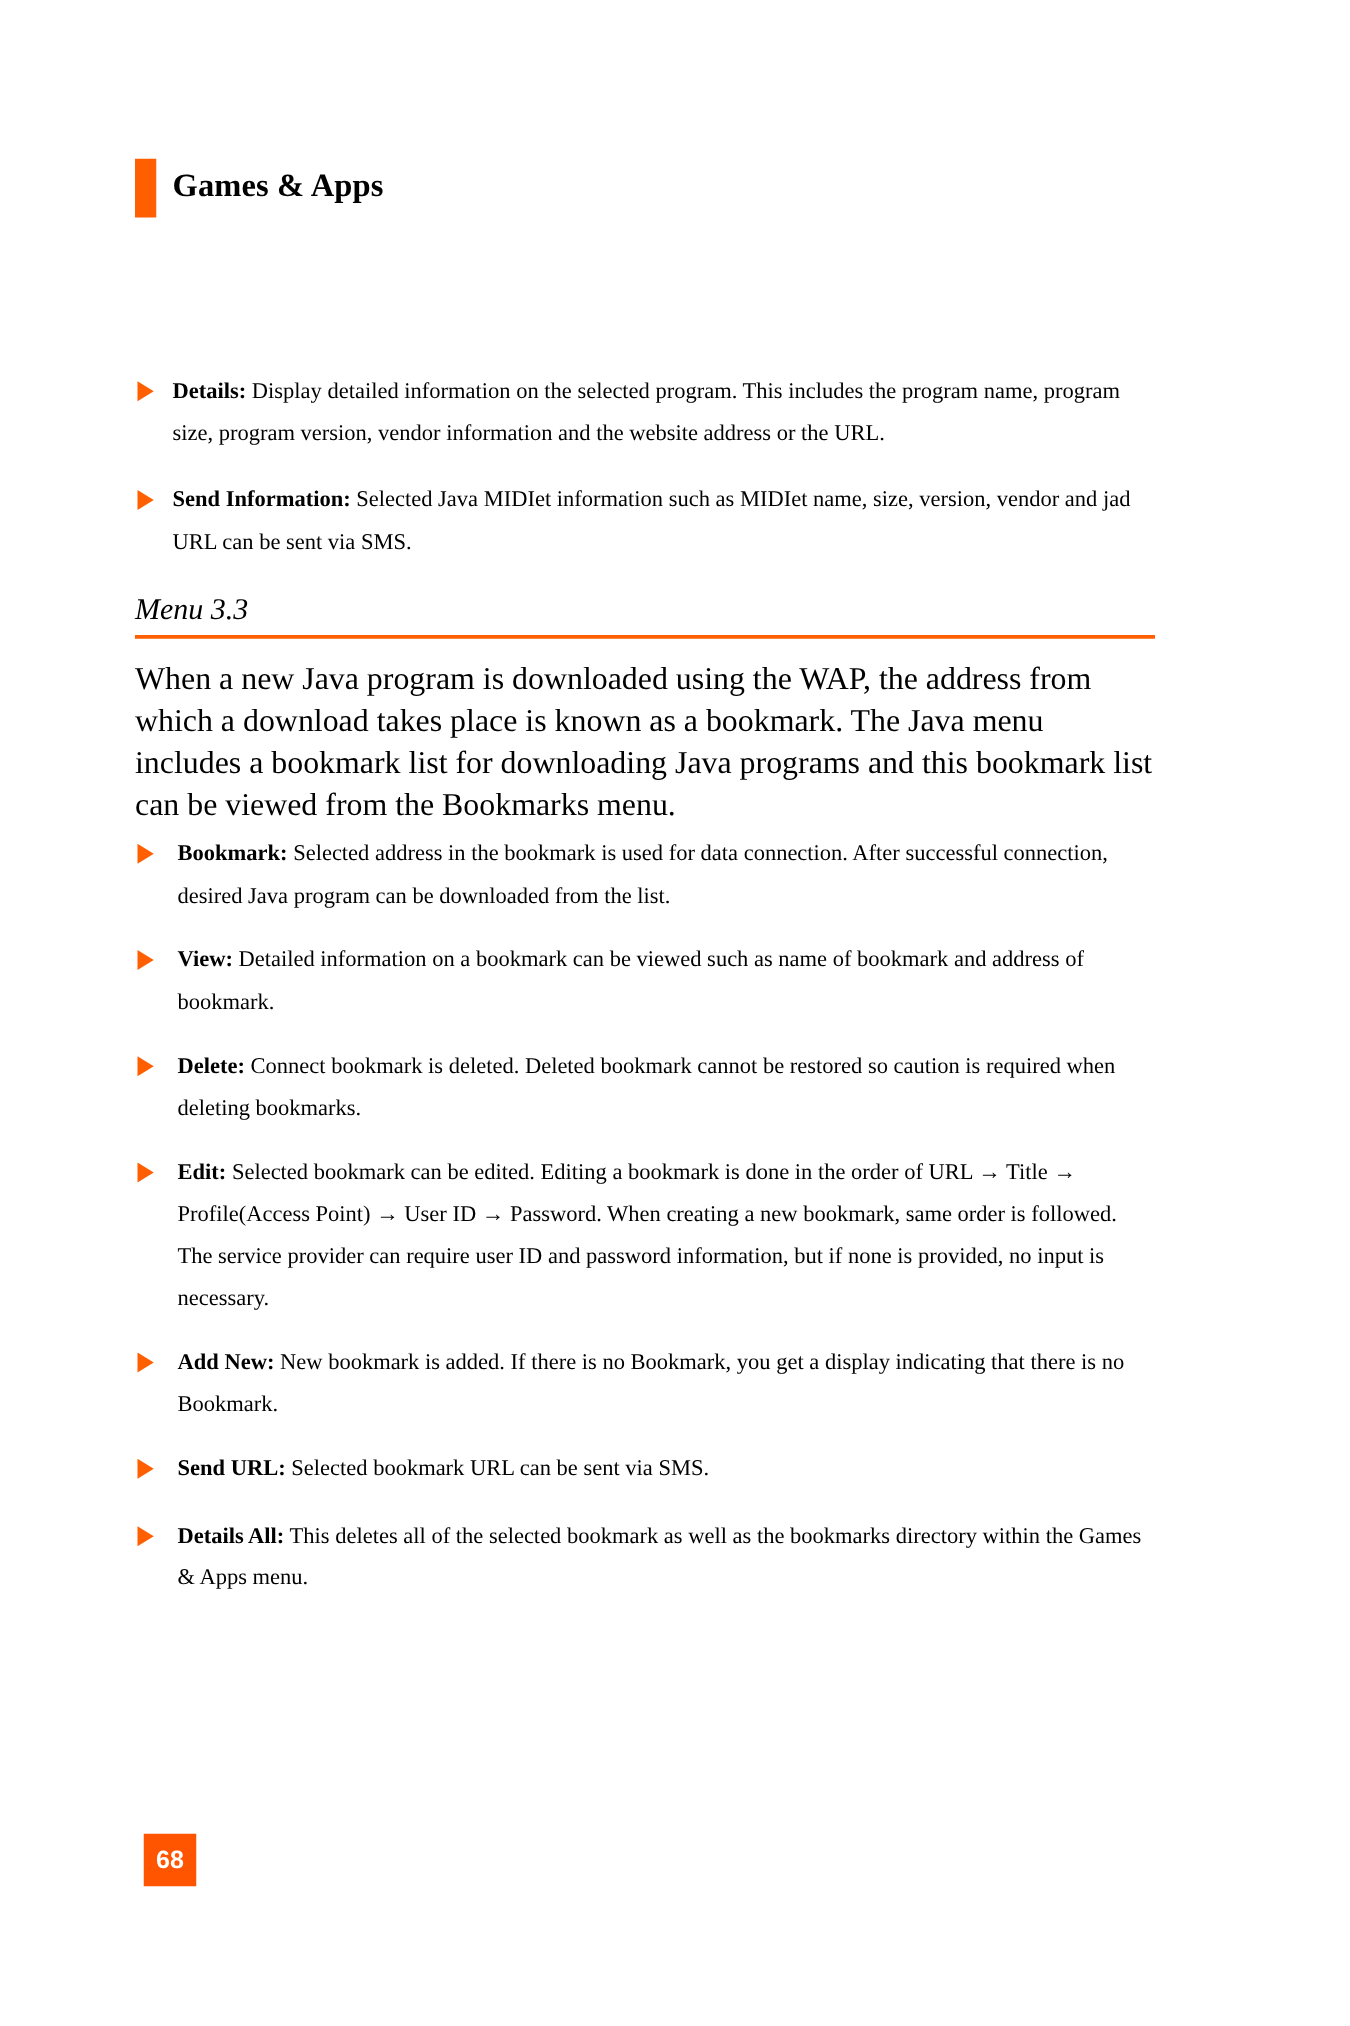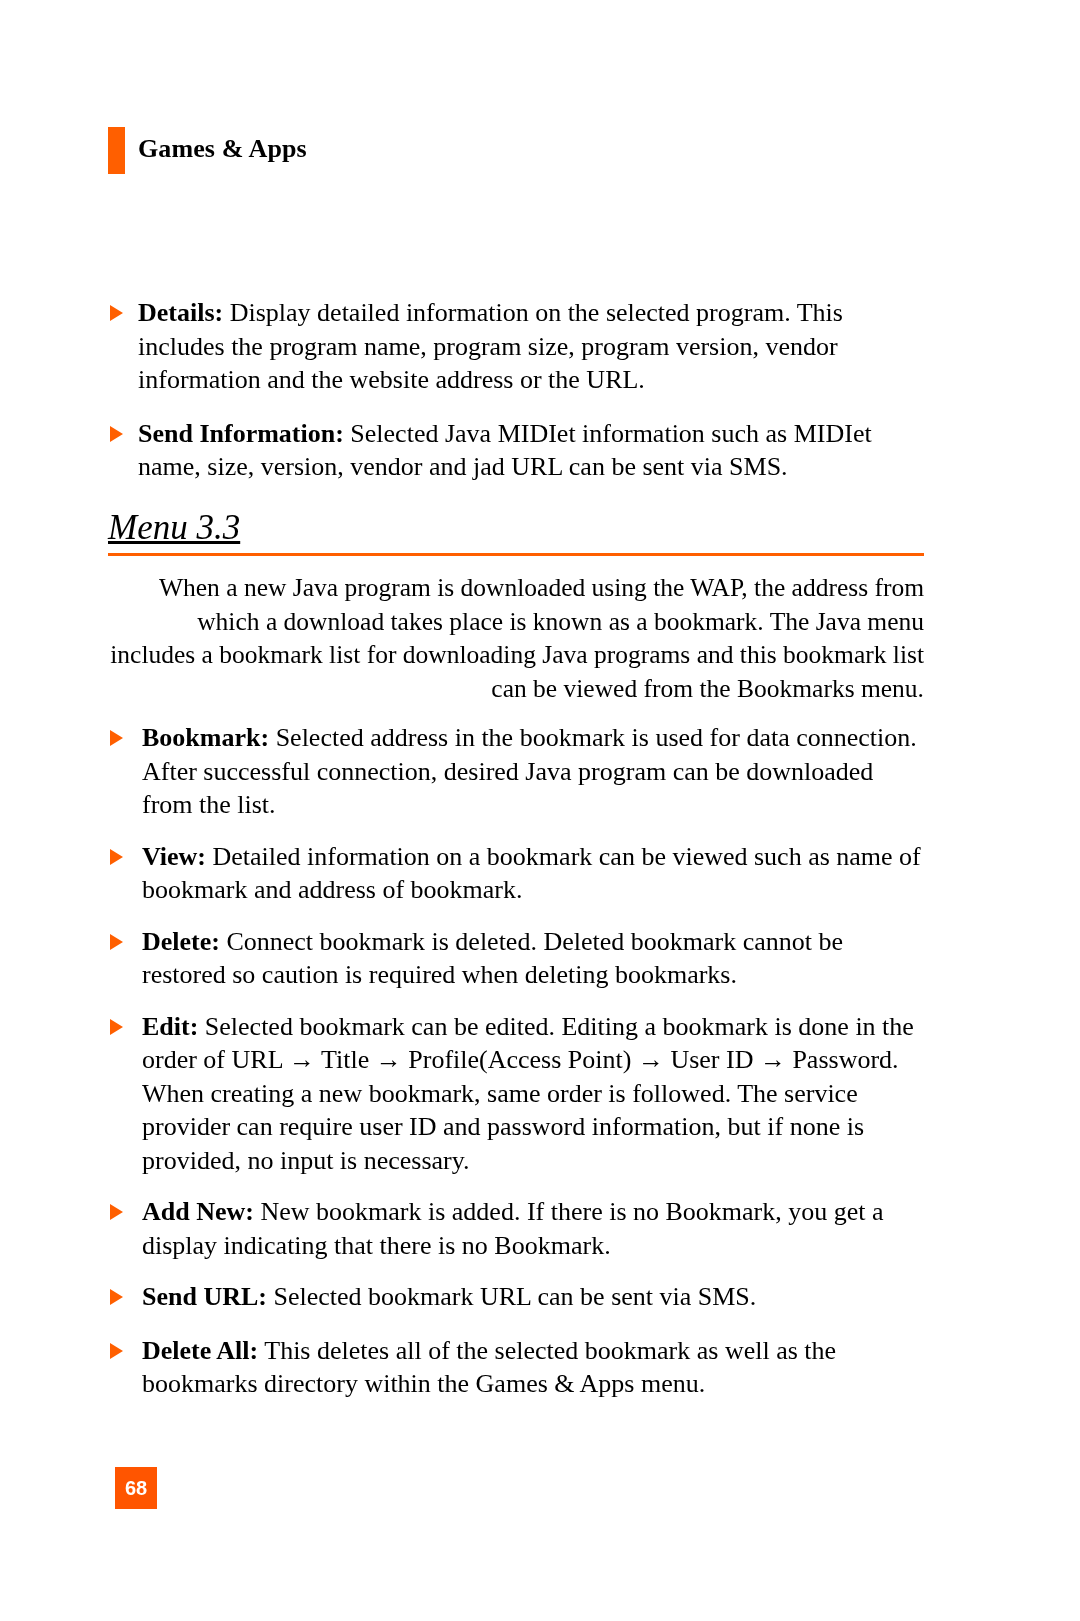--- a/index.html
+++ b/index.html
@@ -62,21 +62,21 @@
   
   .bullet-list {
     margin: 0;
     padding: 0;
     list-style: none;
   }
   .bullet-item {
     position: relative;
     padding-left: 30px;
     margin-bottom: 18px;
-    font-size: 26px;
+    font-size: 18px;
     line-height: 33.5px;
     text-align: left;
   }
   .bullet-item:last-child { margin-bottom: 0; margin-top: 20px; }
 
   .bullet-item.indent-hang { padding-left: 34px; }
 
   .bullet-icon {
     position: absolute;
     left: 2px;
@@ -103,33 +103,31 @@
     border-bottom: 3px solid #FF5F00;
     padding-bottom: 4px;
   }
   .section-title {
     font-size: 37px;
     font-weight: bold;
     line-height: 1.05;
     letter-spacing: -0.2px;
   }
   .section-menu {
-    font-size: 35px;
+    font-size: 24px;
     font-style: italic;
     line-height: 1.05;
     padding-bottom: 3px;
-    text-decoration: underline;
   }
 
   .section-body {
     font-size: 25.5px;
     line-height: 33.5px;
     margin-top: 15px;
-    margin-bottom: 16px;
-    text-align: right;
+    margin-bottom: 6px;
   }
 
   
   .page-number {
     position: absolute;
     left: 115px;
     top: 1467px;
     width: 42px;
     height: 42px;
     background: #FF5500;
@@ -193,21 +191,21 @@
         <li class="bullet-item indent-hang">
           <span class="bullet-icon"></span>
           <span class="bullet-term">Add New:</span><span class="bullet-text"> New bookmark is added. If there is no Bookmark, you get a display indicating that there is no Bookmark.</span>
         </li>
         <li class="bullet-item indent-hang">
           <span class="bullet-icon"></span>
           <span class="bullet-term">Send URL:</span><span class="bullet-text"> Selected bookmark URL can be sent via SMS.</span>
         </li>
         <li class="bullet-item indent-hang">
           <span class="bullet-icon"></span>
-          <span class="bullet-term">Delete All:</span><span class="bullet-text"> This deletes all of the selected bookmark as well as the bookmarks directory within the Games &amp; Apps menu.</span>
+          <span class="bullet-term">Details All:</span><span class="bullet-text"> This deletes all of the selected bookmark as well as the bookmarks directory within the Games &amp; Apps menu.</span>
         </li>
       </ul>
     </div>
 
   </div>
 
   <div class="page-number">68</div>
 
 </div>
 

